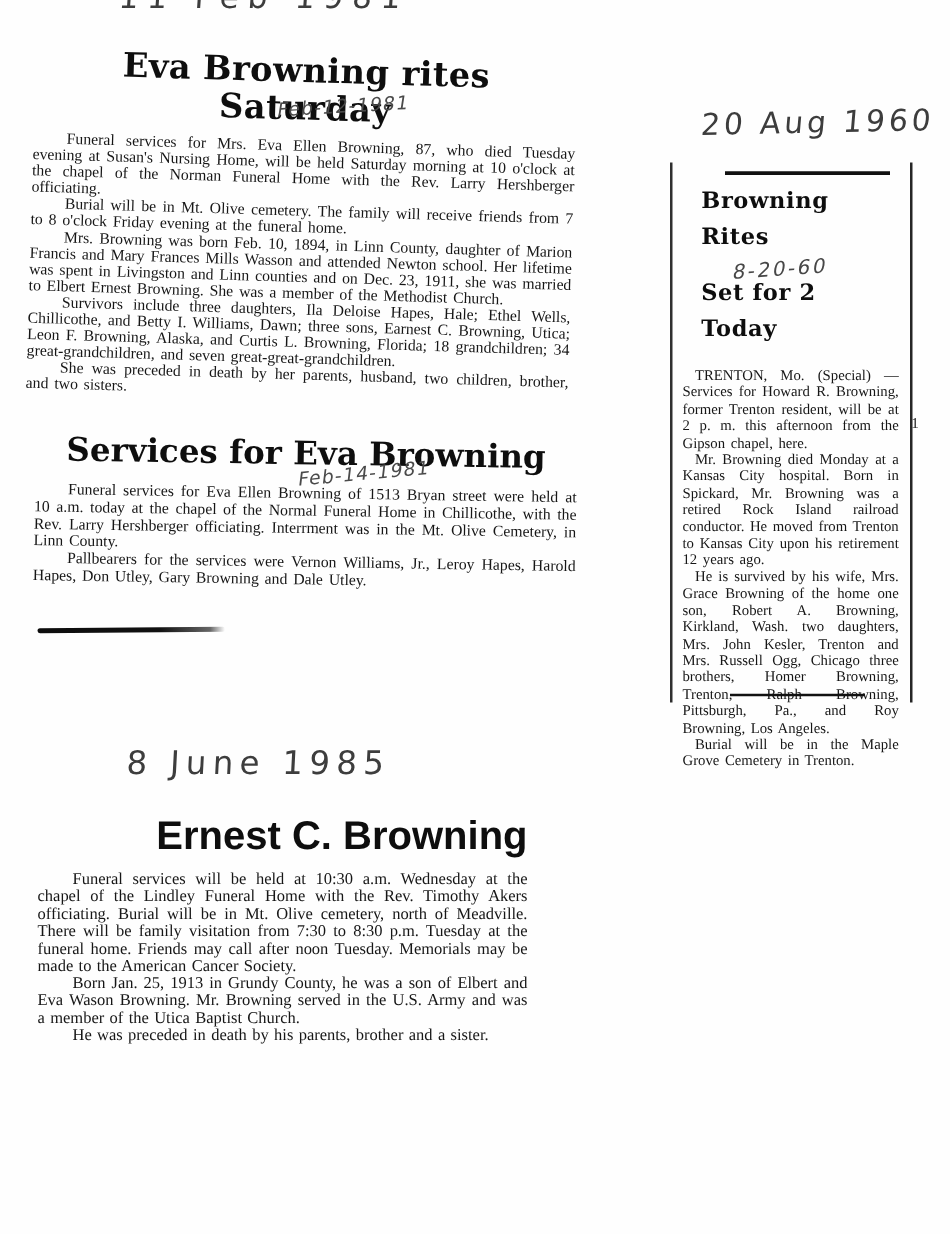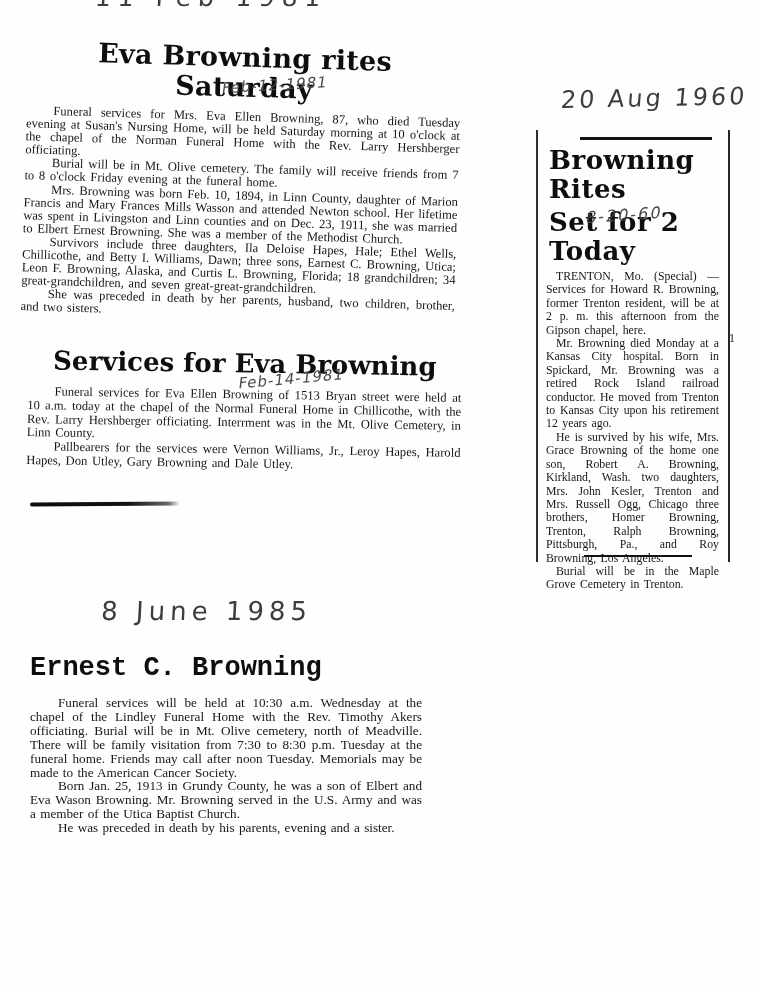--- a/index.html
+++ b/index.html
@@ -50,34 +50,34 @@
   }
   .art2 p{font-size:12.6px;line-height:13.8px;text-indent:27px;}
 
   .art3{
     left:536px;top:130px;width:194px;height:432px;
     border-left:2px solid #2f2f2f;border-right:2px solid #262626;
     box-sizing:border-box;
   }
   .rule-top{position:absolute;top:7px;left:42px;width:132px;height:3px;background:#111;}
   .art3 h1{
-    margin:4px;padding-left:7px;
+    margin:16px;padding-left:7px;
     font-family:"DejaVu Serif", serif;font-weight:bold;
-    font-size:26px;line-height:29px;letter-spacing:0.5px;color:#0e0e0e;
+    font-size:18px;line-height:29px;letter-spacing:0.5px;color:#0e0e0e;
   }
   .art3 h1.first{margin-top:16px;}
   .body3{margin-top:1px;padding:0 9px 0 8px;}
   .body3 p{font-size:11.8px;line-height:13.4px;text-indent:10px;}
   .rule-bottom{position:absolute;top:425px;left:46px;width:108px;height:2px;background:#111;}
 
   .art4{left:30px;top:650px;width:392px;}
   .art4 h1{
-    margin:0 0 10px;text-align:left;
-    font-family:Liberation Mono, monospace;font-weight:bold;
-    font-size:27px;line-height:36px;color:#0e0e0e;
+    margin:0 0 10px;text-align:right;
+    font-family:Liberation Sans, sans-serif;font-weight:bold;
+    font-size:32px;line-height:36px;color:#0e0e0e;
   }
   .art4 p{font-size:13.2px;line-height:13.9px;text-indent:28px;word-spacing:1px;}
 
   
   .artifact-bar{
     position:absolute;left:30px;top:502px;width:150px;height:4px;
     background:linear-gradient(90deg,#0d0d0d 0%,#111 65%,#666 92%,rgba(255,255,255,0) 100%);
     transform:rotate(-0.4deg);border-radius:2px;
   }
   .margin-mark{position:absolute;left:729px;top:331px;font-size:12px;color:#222;}
@@ -123,18 +123,18 @@
     </div>
     <div class="rule-bottom"></div>
   </article>
 
   <div class="hw hw-ernest-date">8 June 1985</div>
 
   <article class="clip art4">
     <h1>Ernest C. Browning</h1>
     <p>Funeral services will be held at 10:30 a.m. Wednesday at the chapel of the Lindley Funeral Home with the Rev. Timothy Akers officiating. Burial will be in Mt. Olive cemetery, north of Meadville. There will be family visitation from 7:30 to 8:30 p.m. Tuesday at the funeral home. Friends may call after noon Tuesday. Memorials may be made to the American Cancer Society.</p>
     <p>Born Jan. 25, 1913 in Grundy County, he was a son of Elbert and Eva Wason Browning. Mr. Browning served in the U.S. Army and was a member of the Utica Baptist Church.</p>
-    <p>He was preceded in death by his parents, evening and a sister.</p>
+    <p>He was preceded in death by his parents, brother and a sister.</p>
   </article>
 
   <span class="margin-mark">1</span>
 
 </div>
 
 </body></html>

